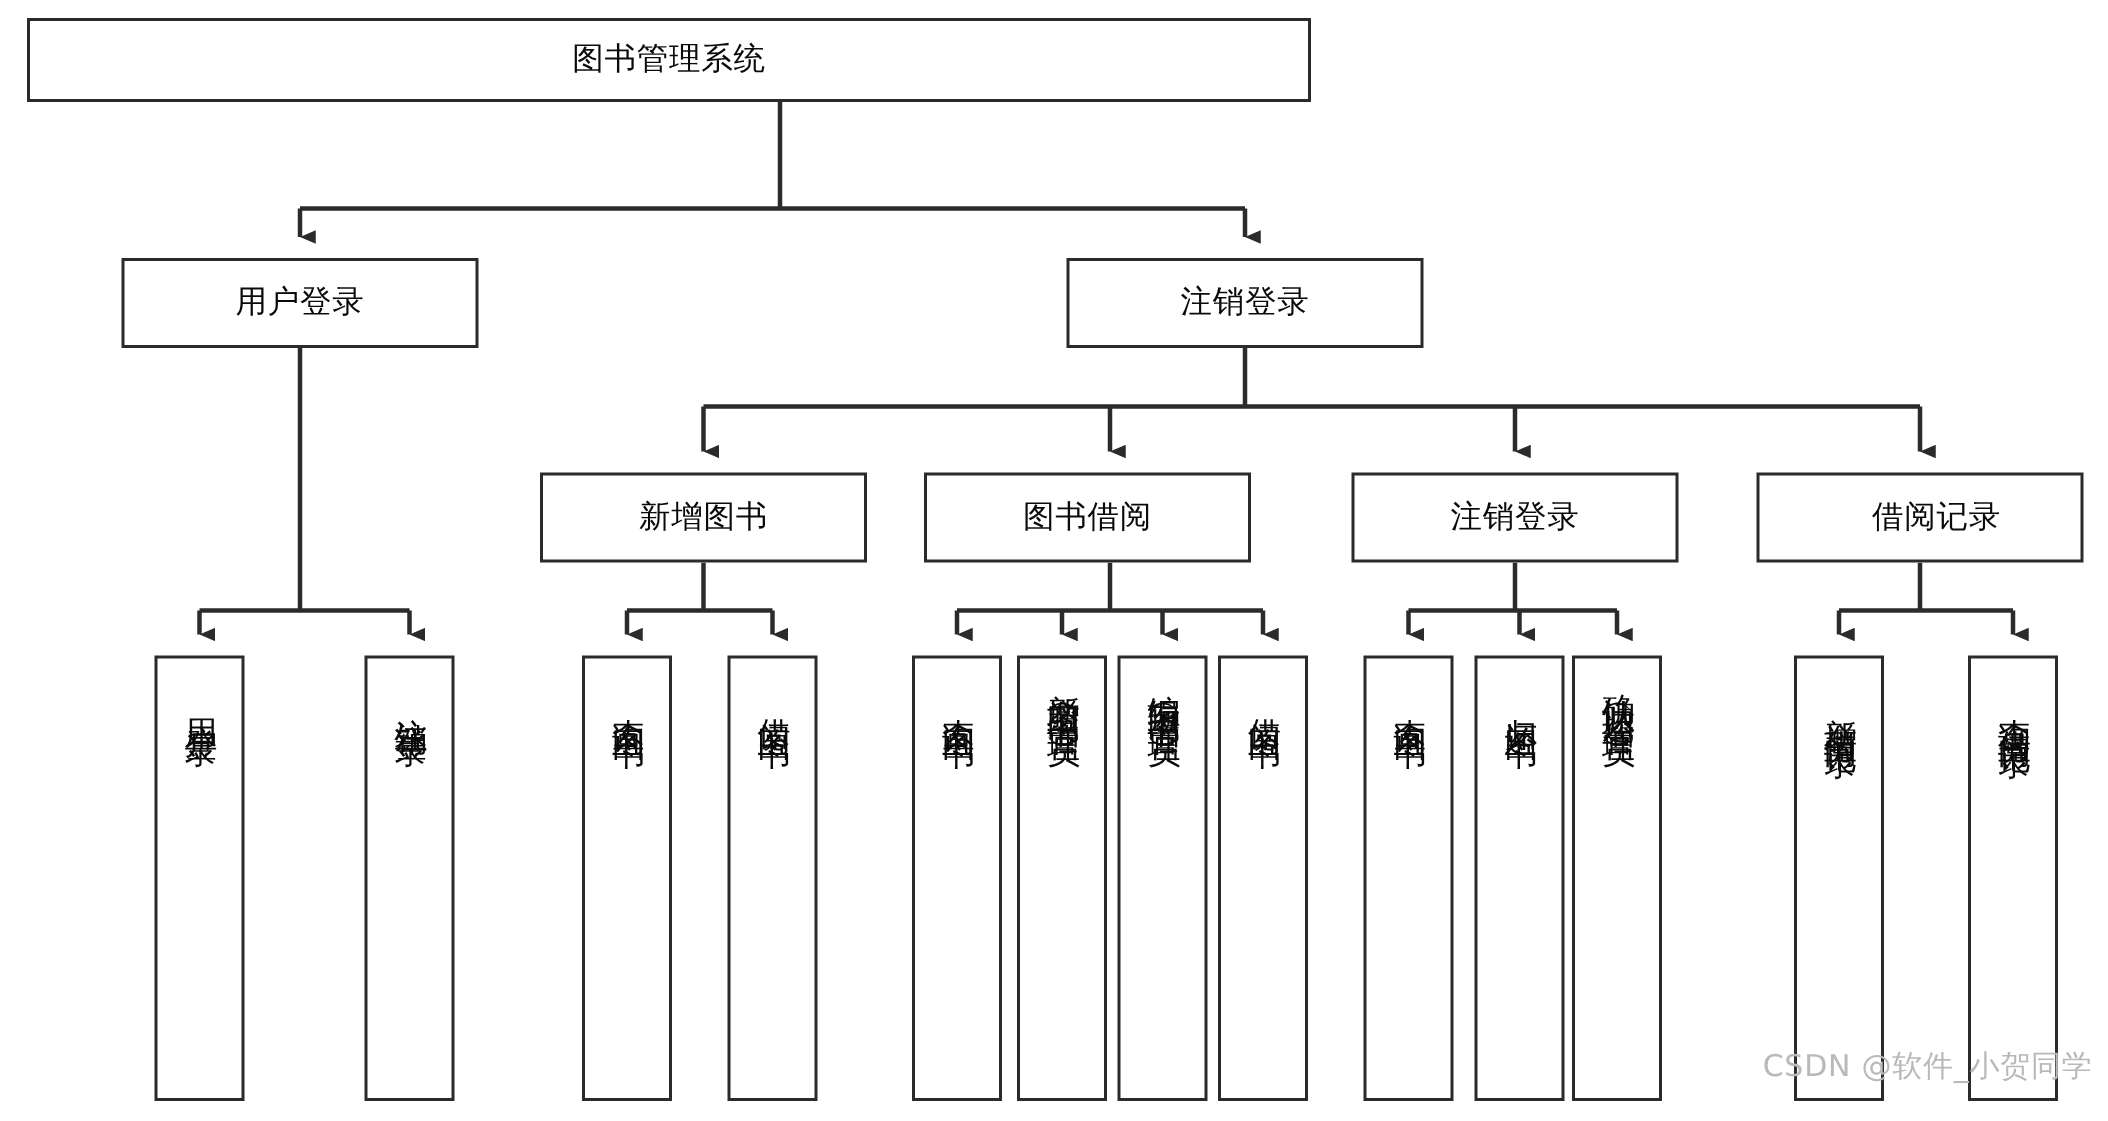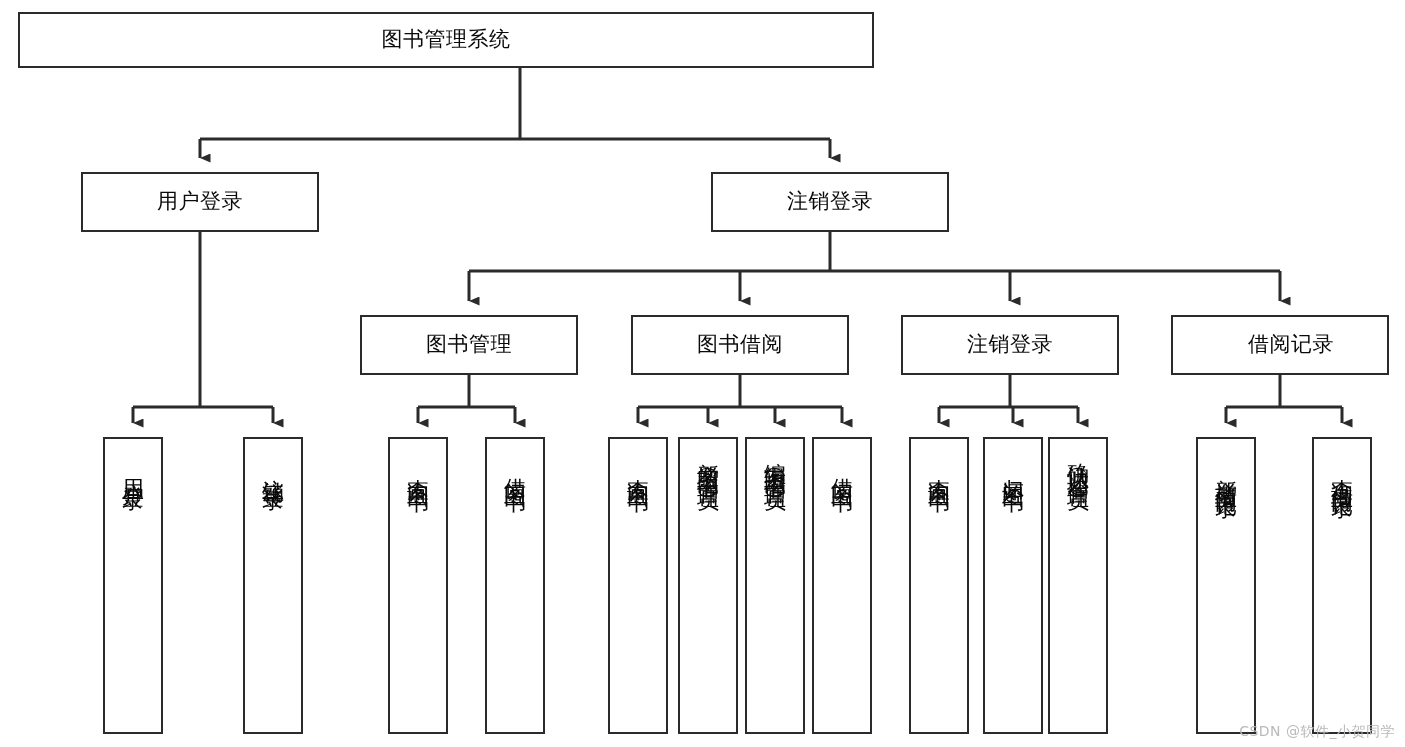--- a/index.html
+++ b/index.html
@@ -60,22 +60,22 @@
     letter-spacing: 4px;
     line-height: 1;
     white-space: nowrap;
   }
   .node.vert.tall-text {
     padding-top: 6px;
   }
   .watermark {
     position: absolute;
     right: 10px;
-    bottom: 6px;
-    font-size: 14px;
+    bottom: 23px;
+    font-size: 20px;
     color: #b9b9b9;
     letter-spacing: 0.5px;
     z-index: 5;
     white-space: nowrap;
   }
 </style>
 </head>
 <body>
 
 <div id="diagram-root">
@@ -135,23 +135,23 @@
   </div>
 
   <div class="node horiz" style="left:81px; top:172px; width:238px; height:60px;">
     <span class="node-label">用户登录</span>
   </div>
   <div class="node horiz" style="left:711px; top:172px; width:238px; height:60px;">
     <span class="node-label">注销登录</span>
   </div>
 
   <div class="node horiz" style="left:360px; top:315px; width:218px; height:60px;">
-    <span class="node-label">图书管理</span>
-  </div>
-  <div class="node horiz" style="left:631px; top:315px; width:218px; height:60px;">
+    <span class="node-label">新增图书</span>
+  </div>
+  <div class="node horiz" style="left:616px; top:315px; width:218px; height:60px;">
     <span class="node-label">图书借阅</span>
   </div>
   <div class="node horiz" style="left:901px; top:315px; width:218px; height:60px;">
     <span class="node-label">注销登录</span>
   </div>
   <div class="node horiz" style="left:1171px; top:315px; width:218px; height:60px;padding-left:22px;">
     <span class="node-label">借阅记录</span>
   </div>
 
   <div class="node vert" style="left:103px; top:437px; width:60px; height:297px;">

